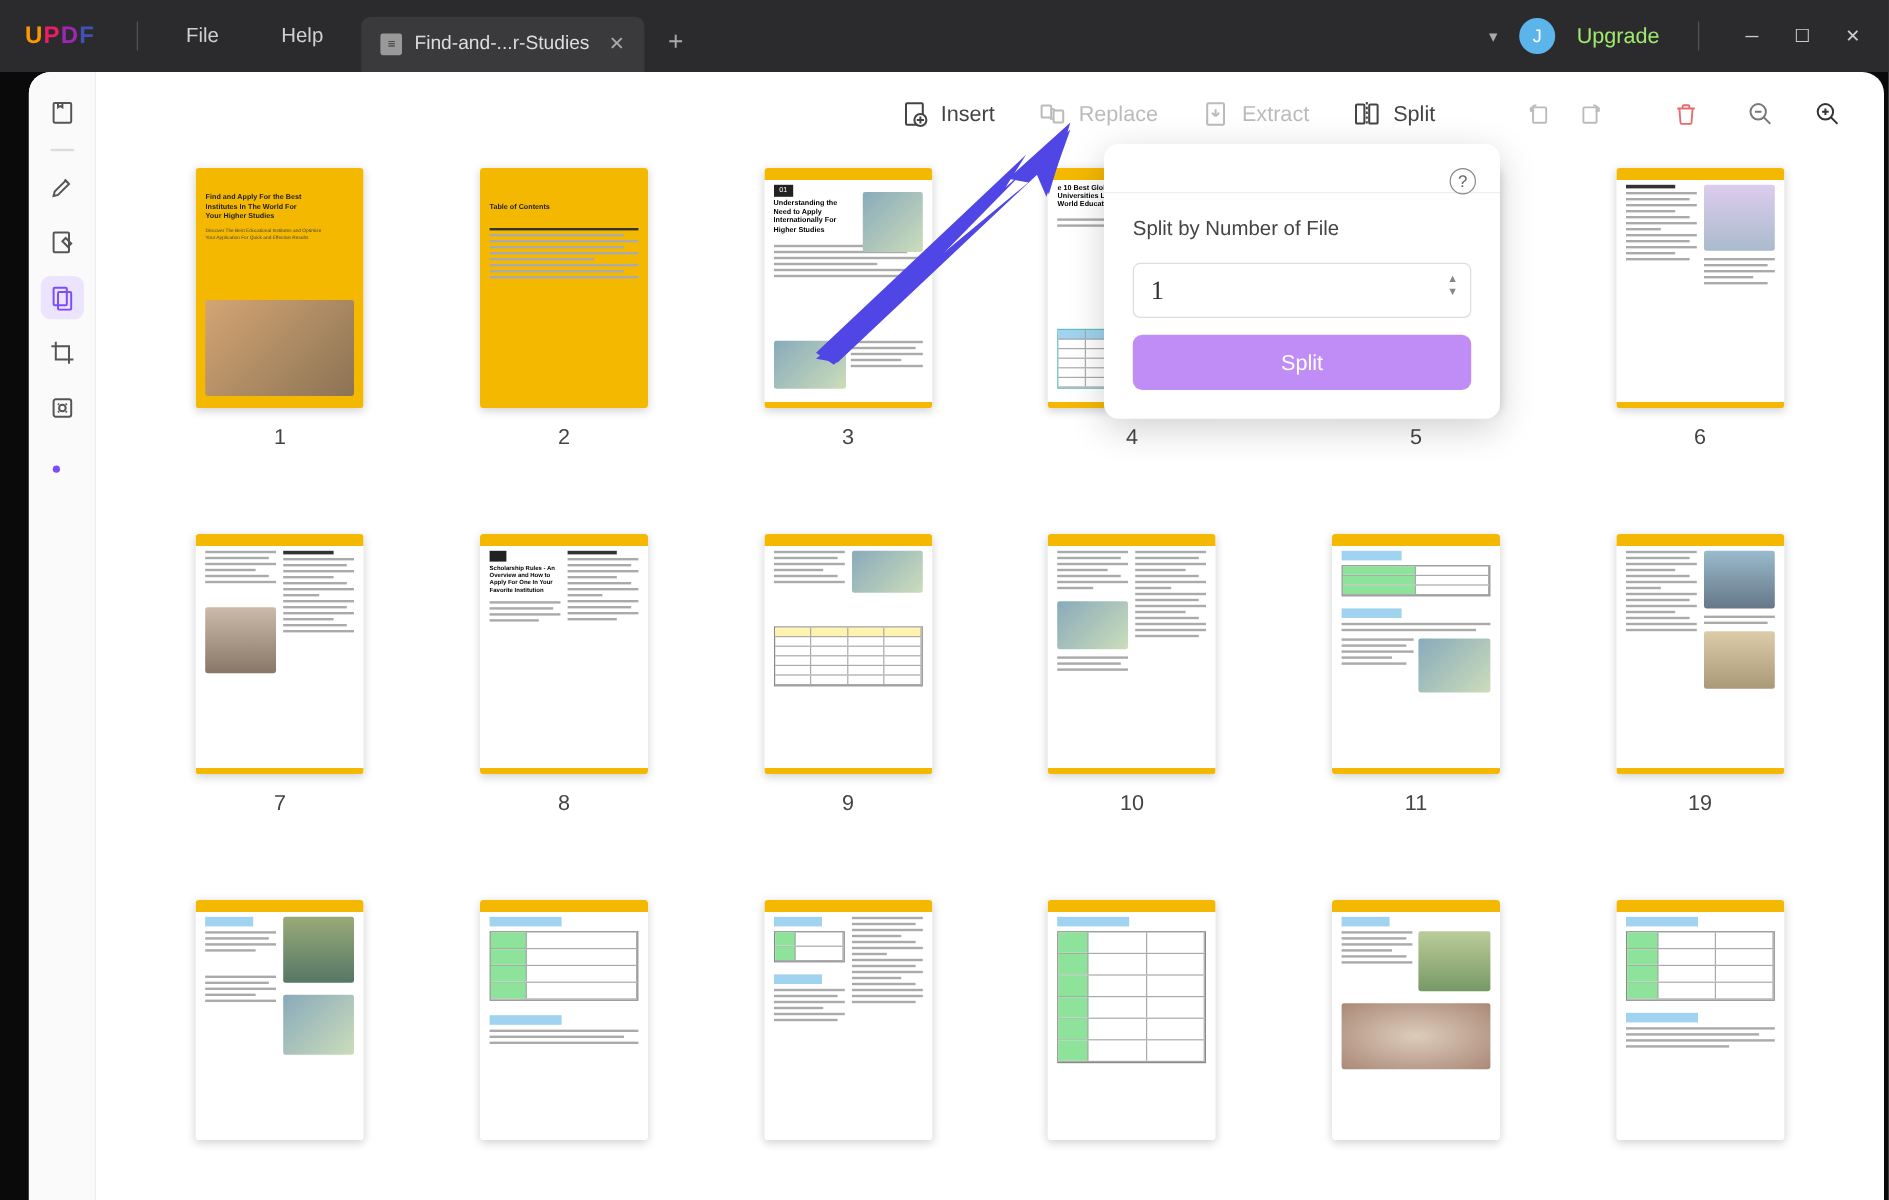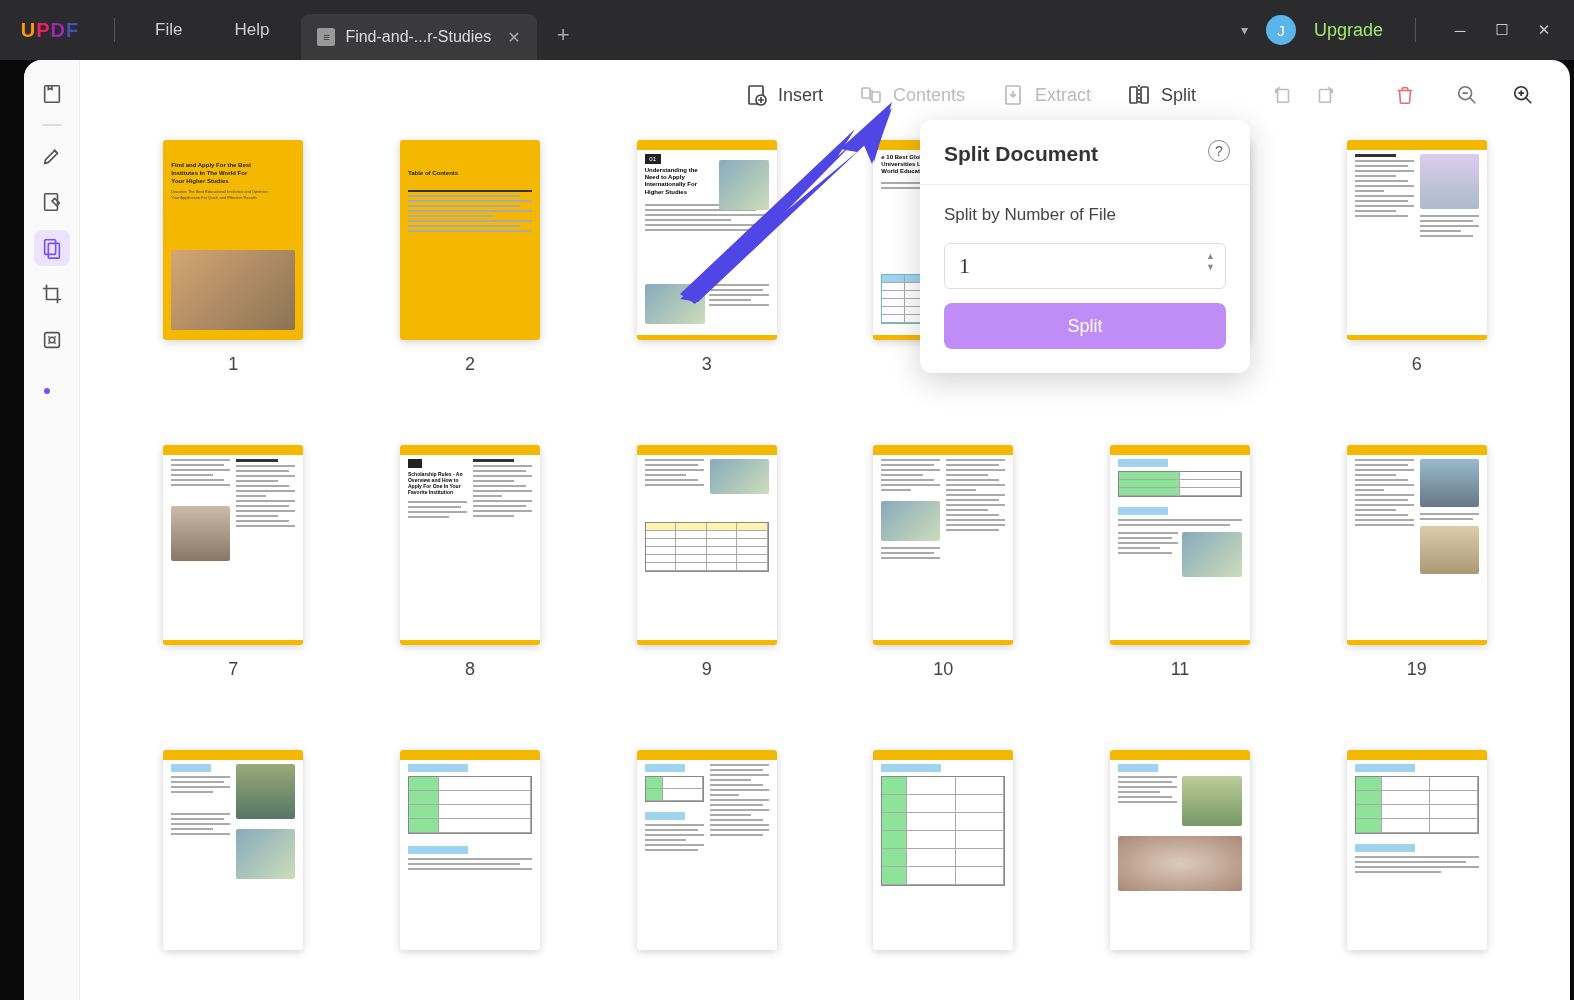--- a/index.html
+++ b/index.html
@@ -168,21 +168,21 @@
             <path d="M17 14v6M14 17h6"></path>
           </svg>
         <span>Insert</span>
       </div>
       <div class="tool disabled">
         <svg viewBox="0 0 24 24" width="22" height="22" fill="none" stroke="currentColor" stroke-width="1.7">
             <rect x="3" y="5" width="8" height="10" rx="1"></rect>
             <rect x="13" y="9" width="8" height="10" rx="1"></rect>
             <path d="M11 8h3M13 16h-3"></path>
           </svg>
-        <span>Contents</span>
+        <span>Replace</span>
       </div>
       <div class="tool disabled">
         <svg viewBox="0 0 24 24" width="22" height="22" fill="none" stroke="currentColor" stroke-width="1.7">
             <rect x="5" y="3" width="14" height="18" rx="1"></rect>
             <path d="M12 8v6m0 0l-3-3m3 3l3-3"></path>
           </svg>
         <span>Extract</span>
       </div>
       <div class="tool">
         <svg viewBox="0 0 24 24" width="24" height="24" fill="none" stroke="currentColor" stroke-width="1.7">
@@ -879,21 +879,20 @@
       <linearGradient id="g1">
         <stop offset="0" stop-color="#4338ca"></stop>
         <stop offset="1" stop-color="#6366f1"></stop>
       </linearGradient>
     </defs>
   <path d="M 20 200 L 195 35 L 178 62 L 232 14 L 212 70 L 200 42 L 35 210 Z" fill="#4f46e5"></path>
   <path d="M 232 8 L 180 55 L 197 58 L 20 205 L 38 208 L 208 48 L 214 68 Z" fill="#4f46e5"></path>
 </svg>
 
 <div class="popup">
-  <h2>Split Document</h2>
   <div class="help">?</div>
   <hr>
   <div class="label">Split by Number of File</div>
   <div class="input-wrap">
     <input type="text" value="1" style="">
     <div class="steppers">
       <span>▲</span>
       <span>▼</span>
     </div>
   </div>

